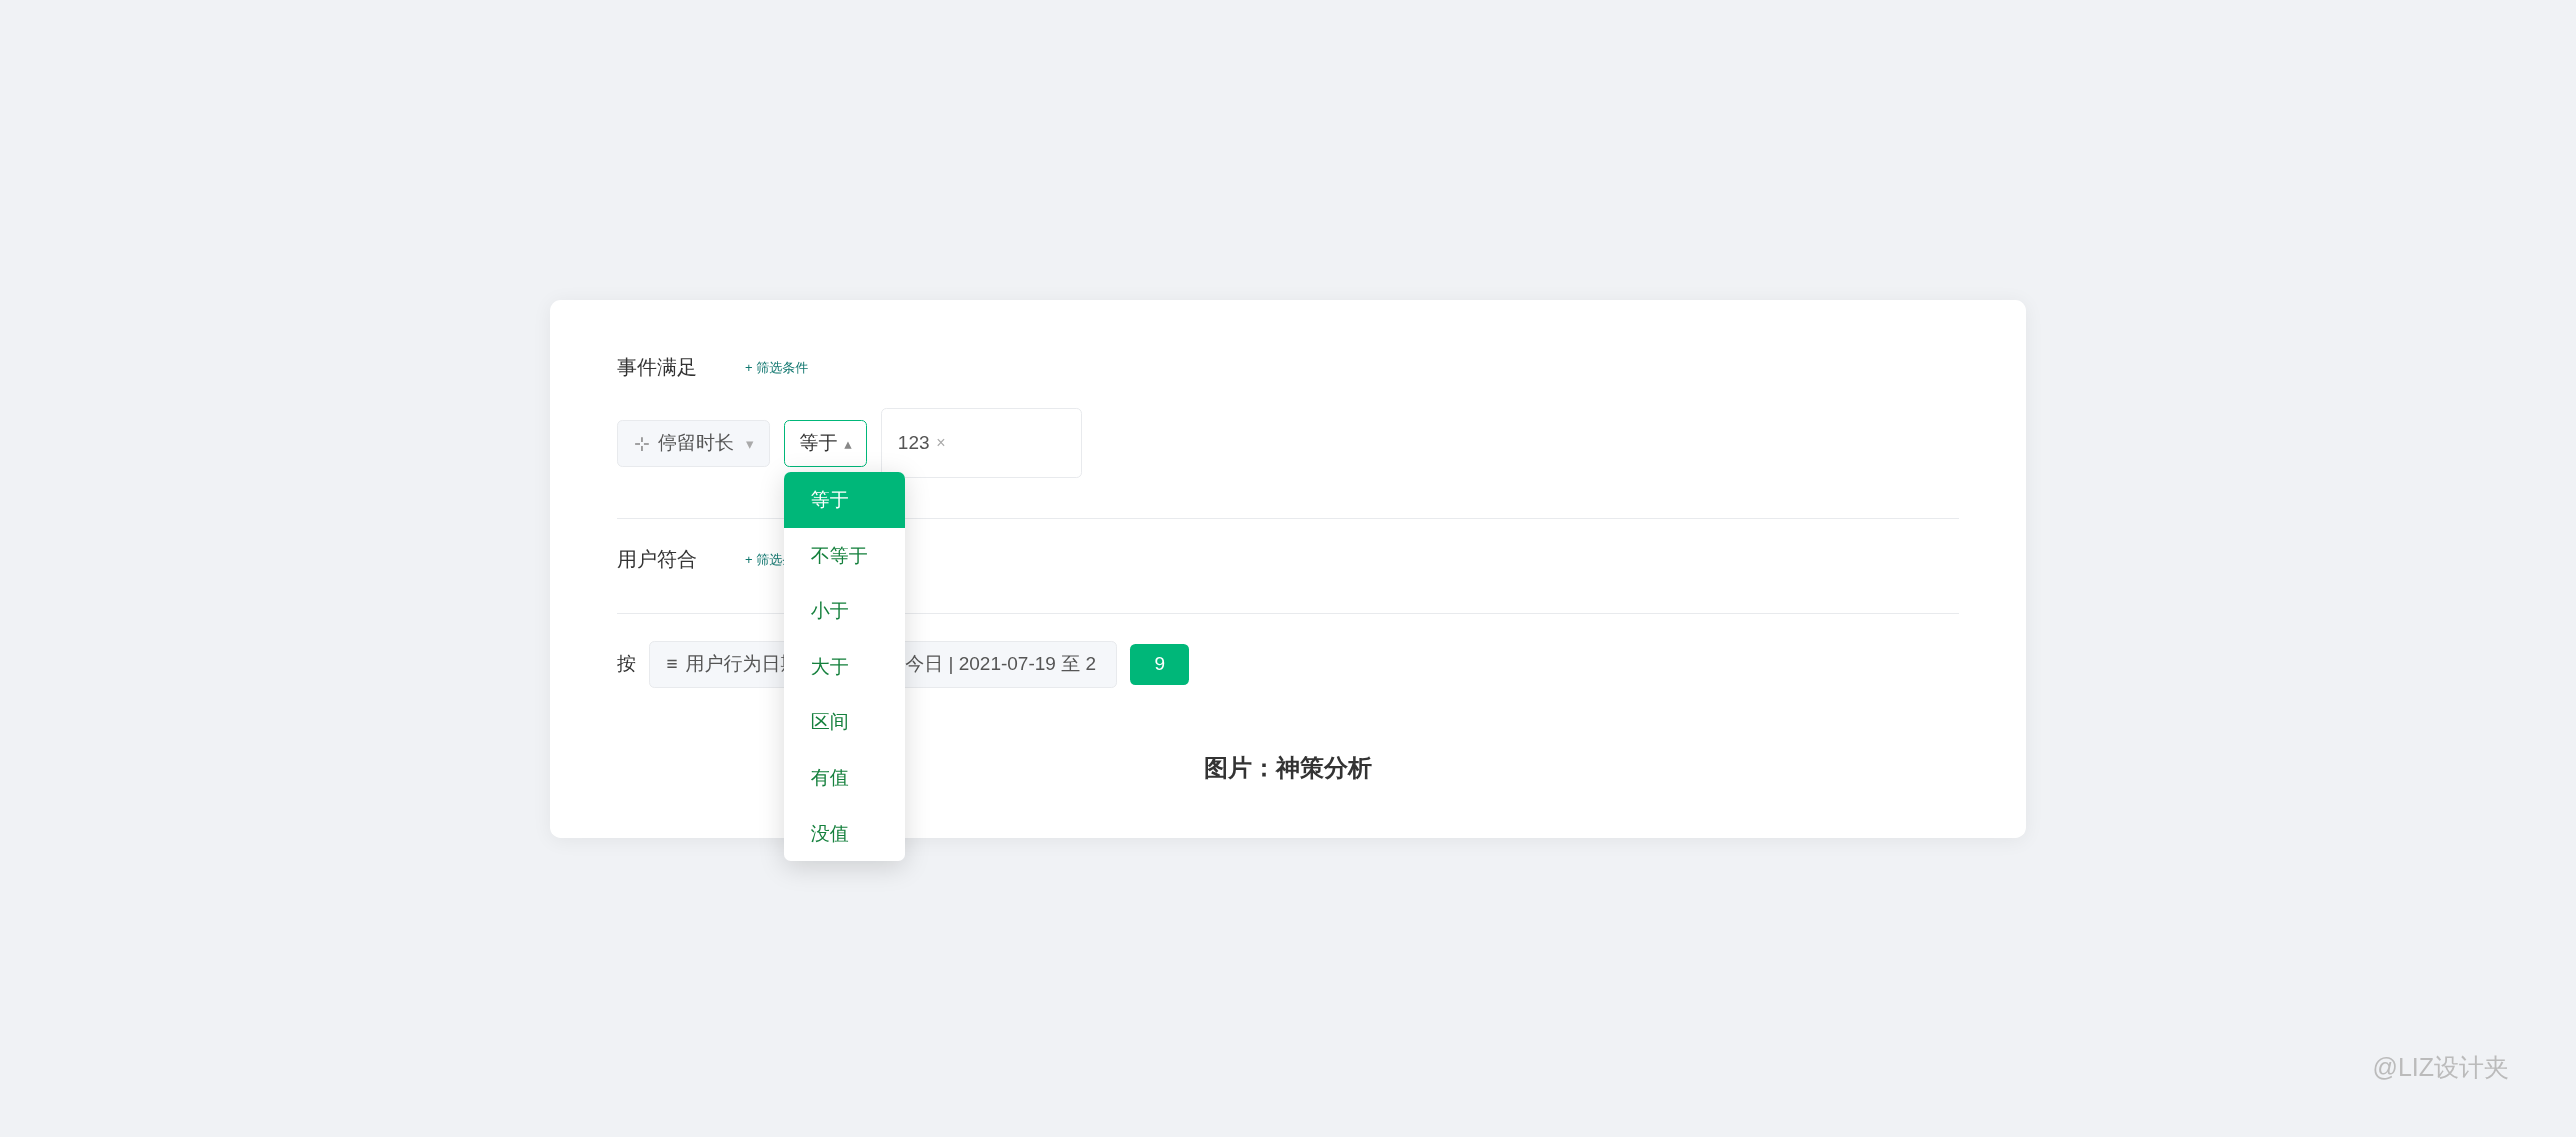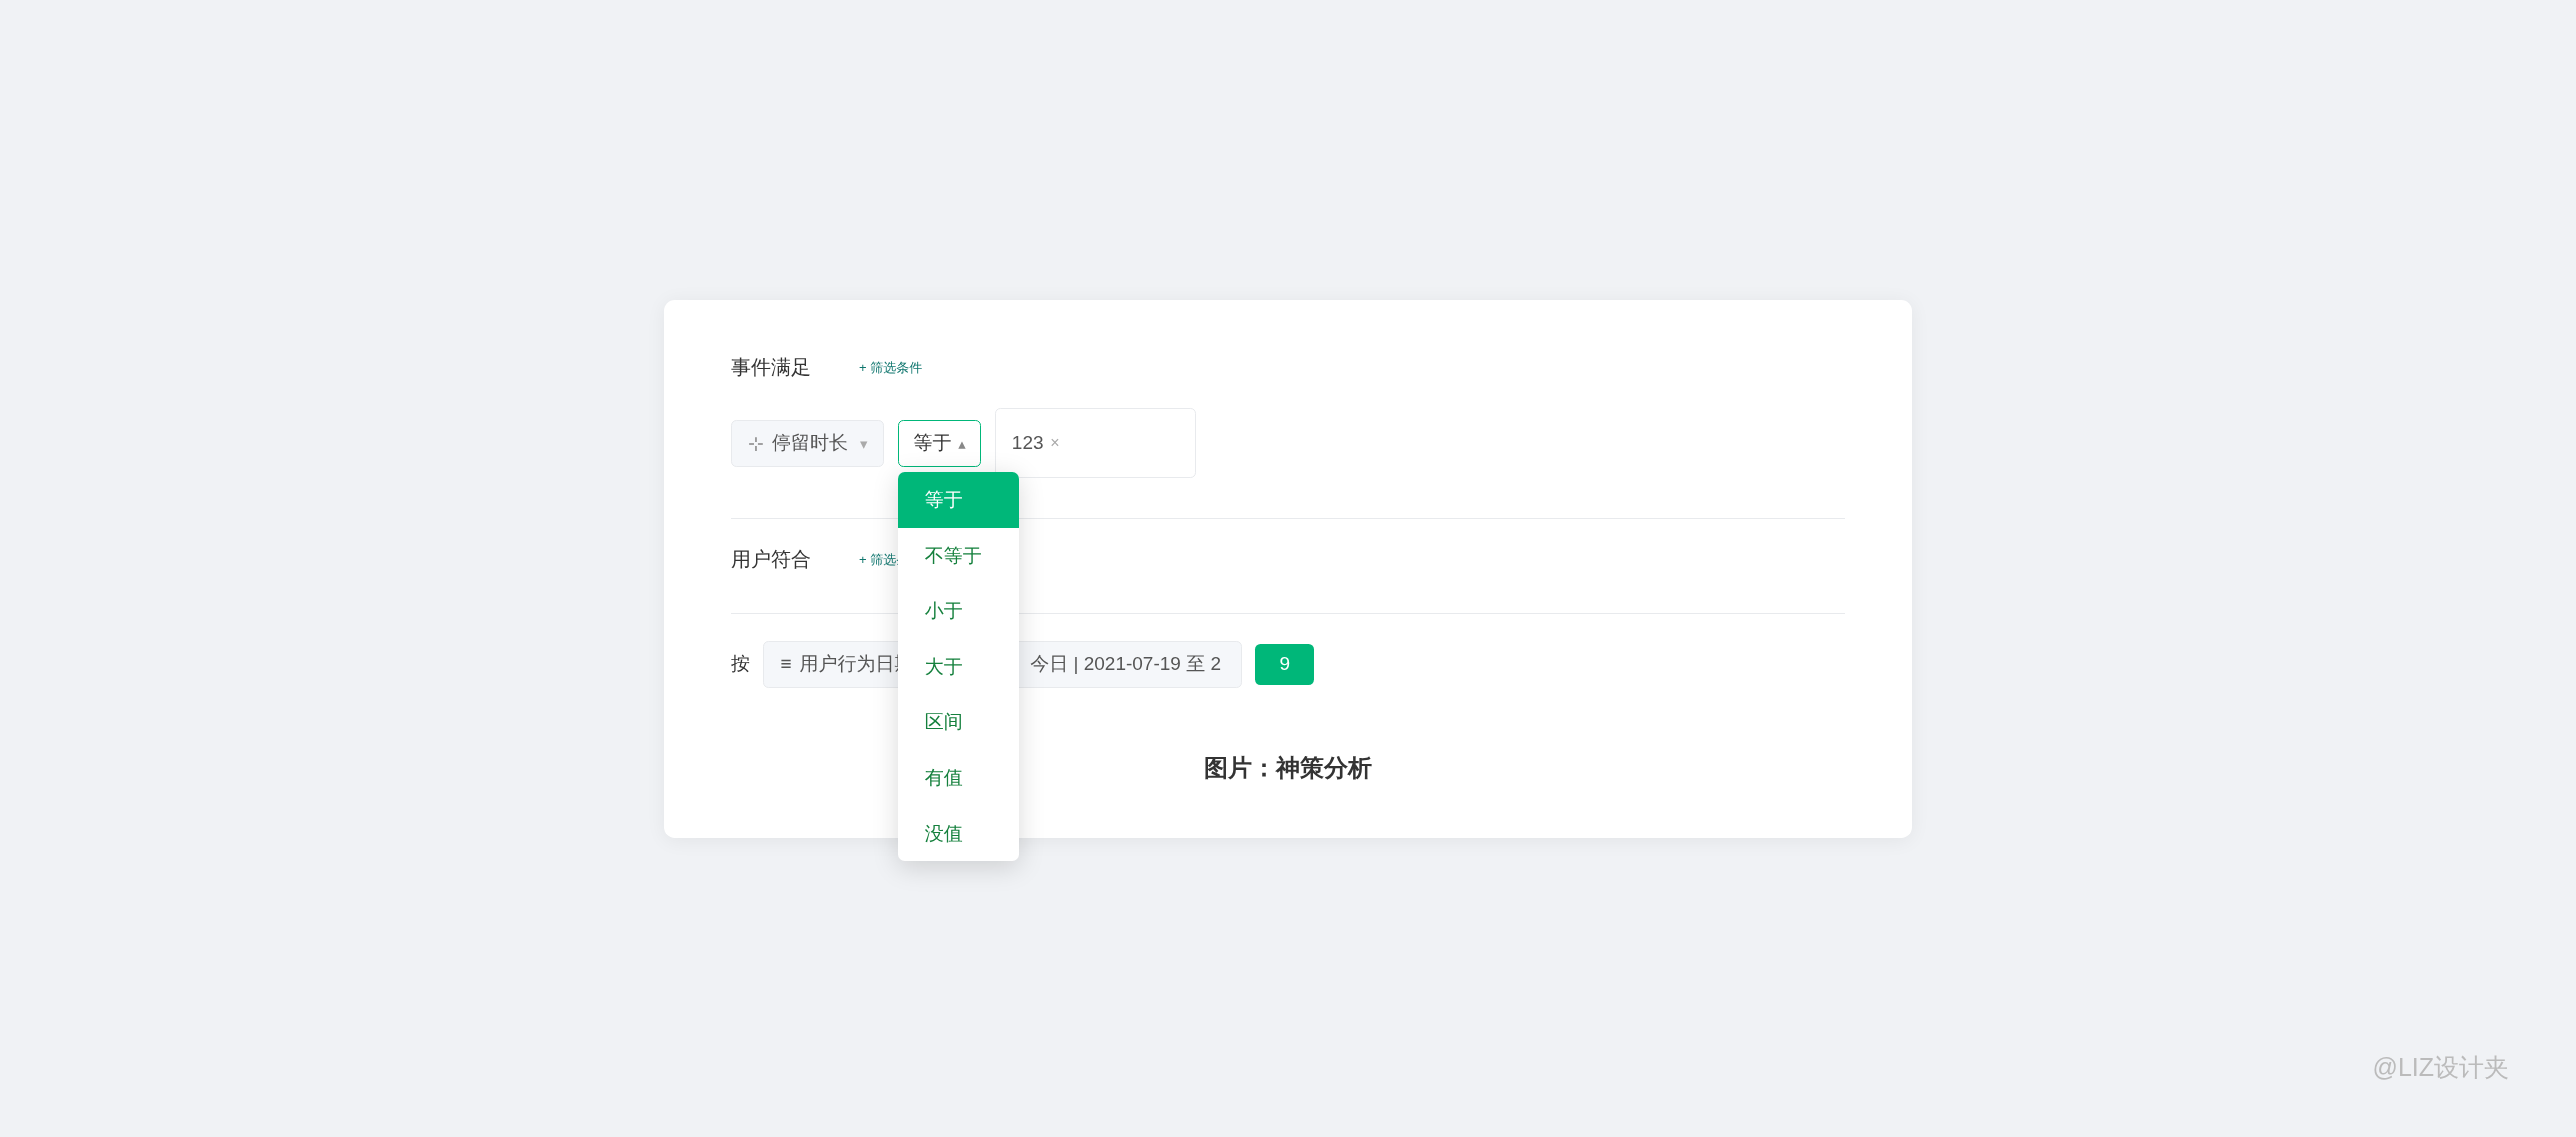--- a/index.html
+++ b/index.html
@@ -15,21 +15,21 @@
       display: flex;
       align-items: center;
       justify-content: center;
       font-family: -apple-system, BlinkMacSystemFont, 'PingFang SC', 'Microsoft YaHei', sans-serif;
       position: relative;
     }
 
     .main-card {
       background: #ffffff;
       border-radius: 10.7px;
-      width: 1248px;
+      width: 1476px;
       padding: 54px 67px;
       box-shadow: 0 2.7px 20px rgba(0,0,0,0.06);
       position: relative;
     }
 
     .section {
       margin-bottom: 40px;
     }
 
     .section-header {
@@ -187,21 +187,21 @@
       border-radius: 5.4px;
       padding: 9.4px 16px;
       font-size: 19px;
       color: #555;
       cursor: pointer;
     }
 
     .date-pill {
       display: flex;
       align-items: center;
-      gap: 15px;
+      gap: 4px;
       background: #f5f7fa;
       border: 1px solid #e8eaed;
       border-radius: 5.4px;
       padding: 9.4px 20px;
       font-size: 19px;
       color: #555;
       cursor: pointer;
     }
 
     .date-icon {

